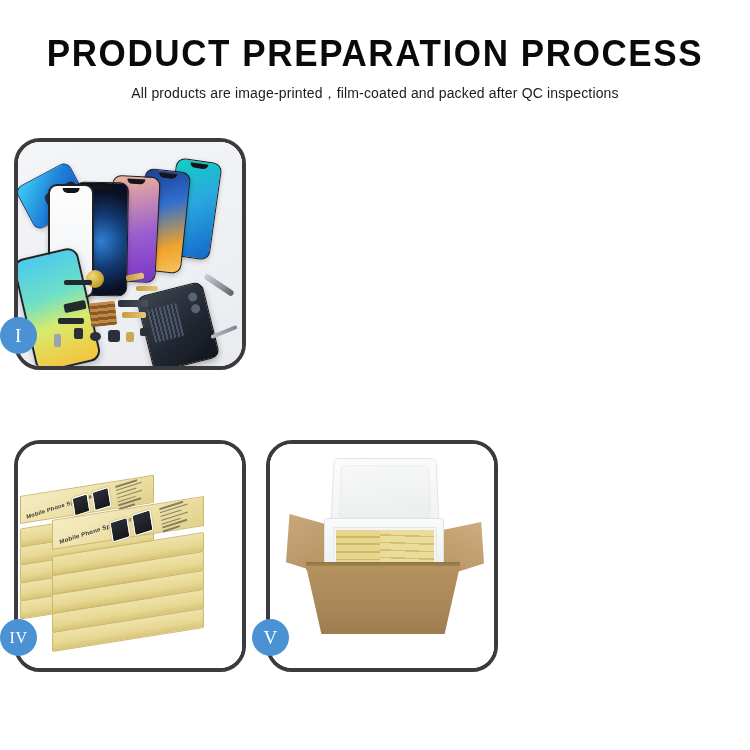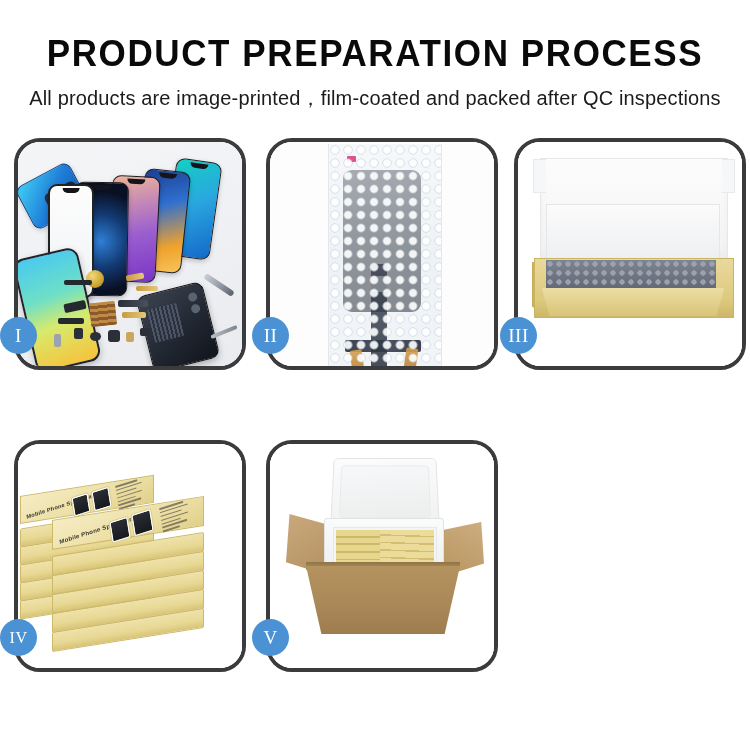--- a/index.html
+++ b/index.html
@@ -27,21 +27,21 @@
     letter-spacing: 1.6px;
     color: #0a0a0a;
     line-height: 1.0;
     transform: scaleY(1.06);
     transform-origin: center top;
     white-space: nowrap;
   }
   #page-subtitle {
     margin-top: 16px;
     font-family: "Liberation Sans", sans-serif;
-    font-size: 20px;
+    font-size: 14px;
     font-weight: 400;
     letter-spacing: 0.15px;
     color: #1b1b1b;
     white-space: nowrap;
   }
 
   
   #panel-grid {
     position: absolute;
     top: 138px;
@@ -486,50 +486,21 @@
       <div class="sm-part sp4"></div>
       <div class="sm-part sp5"></div>
       <div class="sm-part sp6"></div>
 
       <div class="screwdriver"></div>
       <div class="tweezer"></div>
     </div>
     <div class="badge">I</div>
   </div>
 
-  <div class="panel r1 c2">
-    <div class="panel-inner">
-      <div class="p2-bg"></div>
-      <div class="bubble-bag">
-        <div class="lcd-panel"></div>
-        <div class="lcd-tab"></div>
-        <div class="lcd-flex"></div>
-        <div class="lcd-conn"></div>
-        <div class="lcd-bar"></div>
-        <div class="gold-tab gt1"></div>
-        <div class="gold-tab gt2"></div>
-        <div class="bubbles"></div>
-      </div>
-    </div>
-    <div class="badge">II</div>
-  </div>
-
-  <div class="panel r1 c3">
-    <div class="panel-inner">
-      <div class="p3-bg"></div>
-      <div class="box3-lid"></div>
-      <div class="box3-foam"></div>
-      <div class="box3-side-l"></div>
-      <div class="box3-side-r"></div>
-      <div class="box3-tray"></div>
-      <div class="box3-contents"></div>
-      <div class="box3-tray-front"></div>
-    </div>
-    <div class="badge">III</div>
-  </div>
+
 
   <div class="panel r2 c1">
     <div class="panel-inner">
       <div class="p4-bg"></div>
 
       <div class="stack stack-a" style="left:2px; top:52px;">
         <div class="sbox-top" style="left:0; top:0; width:132px; height:26px;
              transform: skewY(-9deg); transform-origin: left bottom;">
           <div class="label-text" style="left:5px; top:12px; font-size:5.6px;
                letter-spacing:.2px; transform: rotate(-9deg);">Mobile Phone Spare Parts</div>

